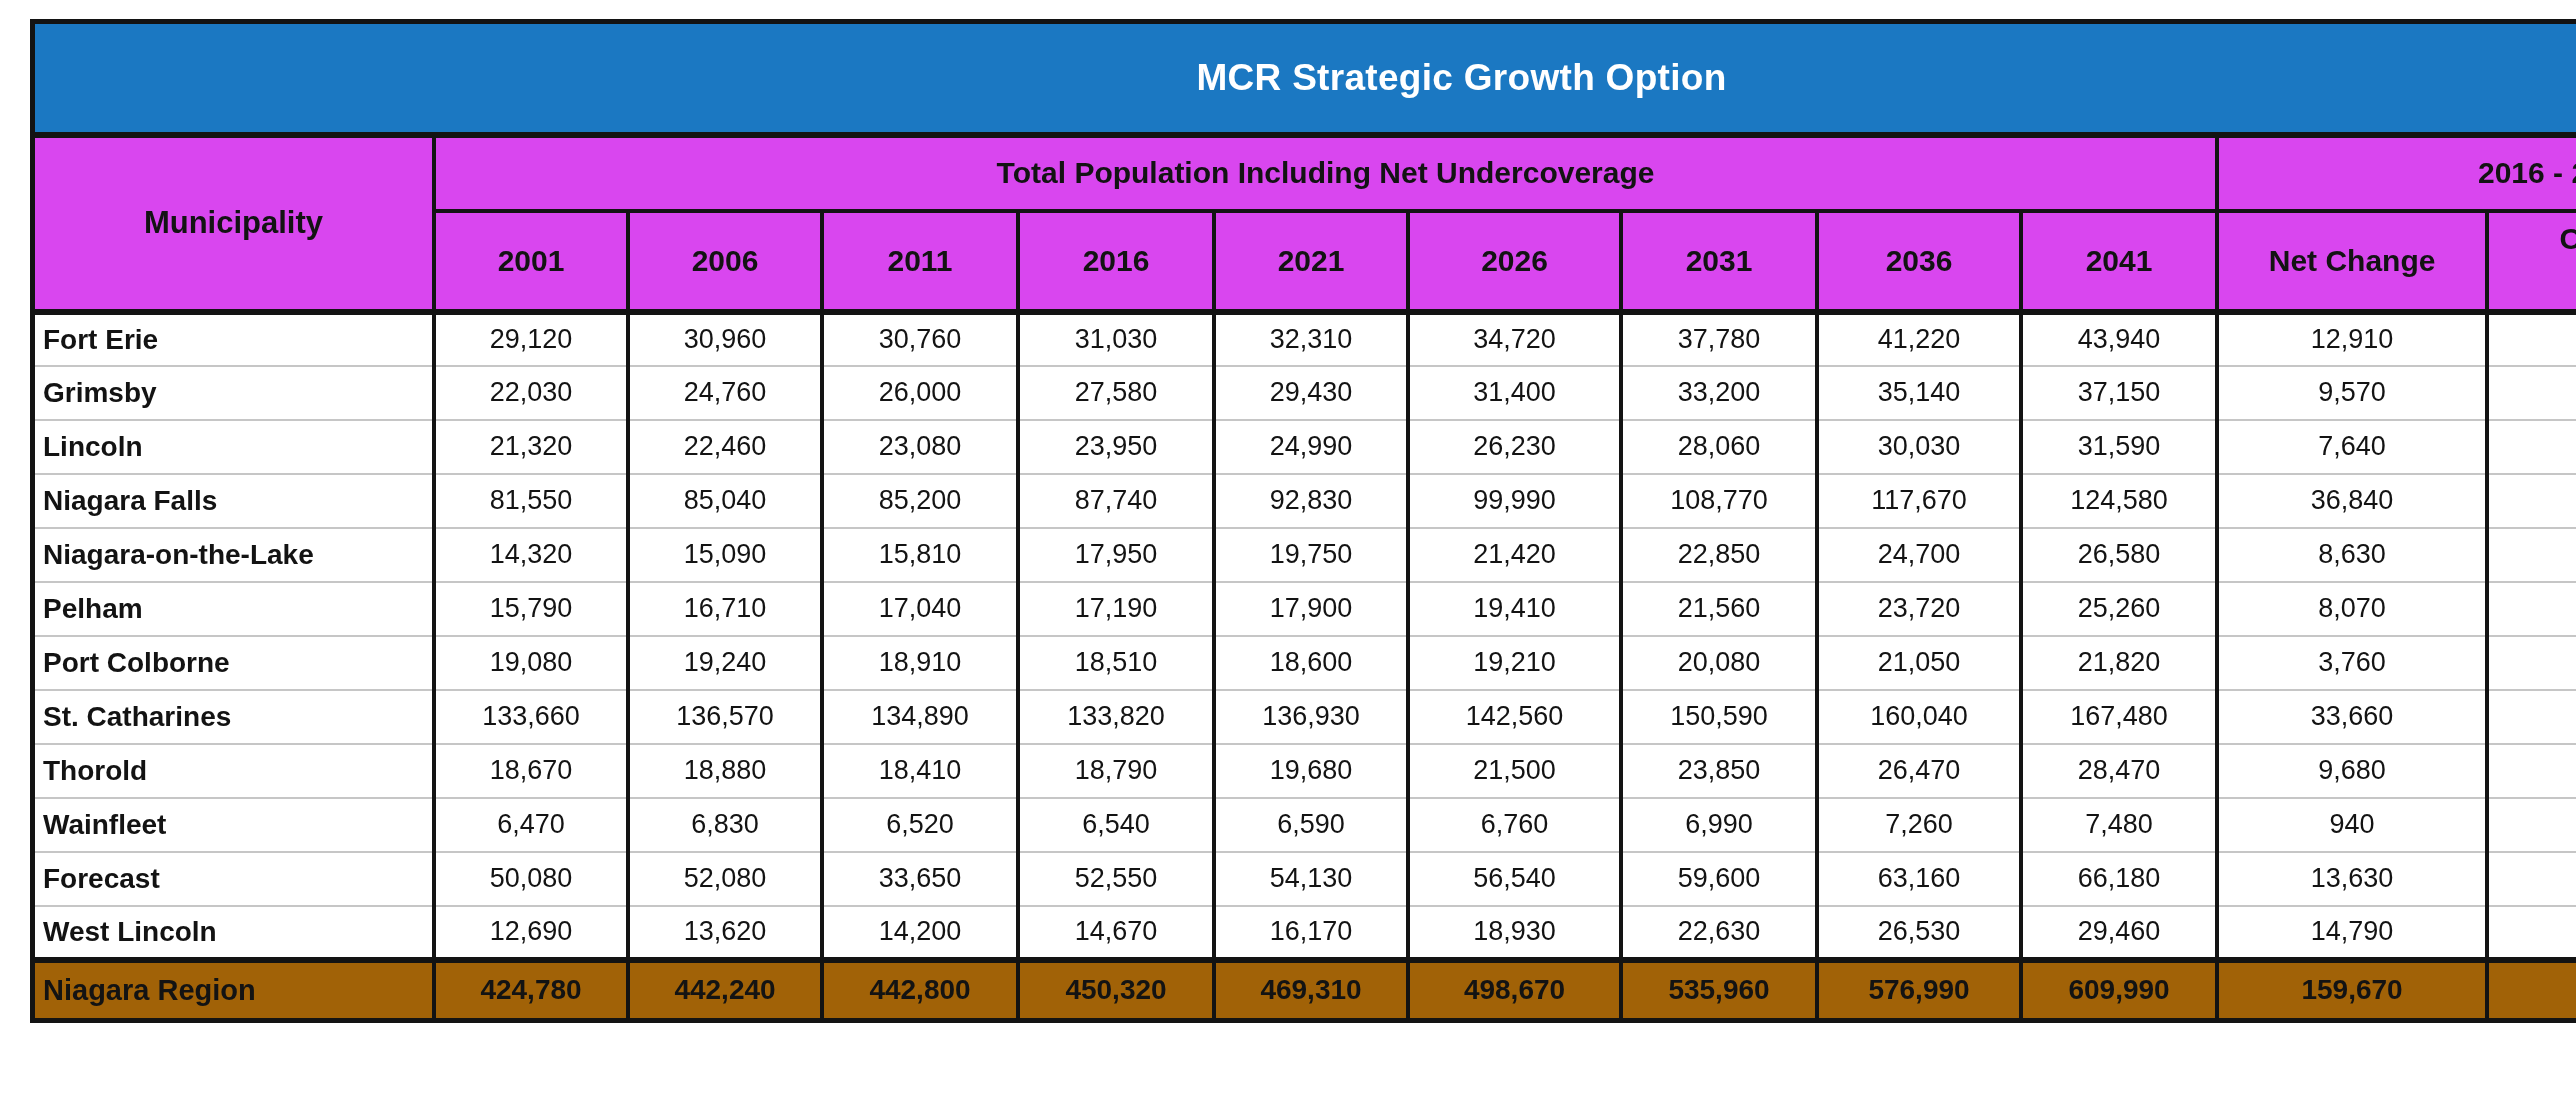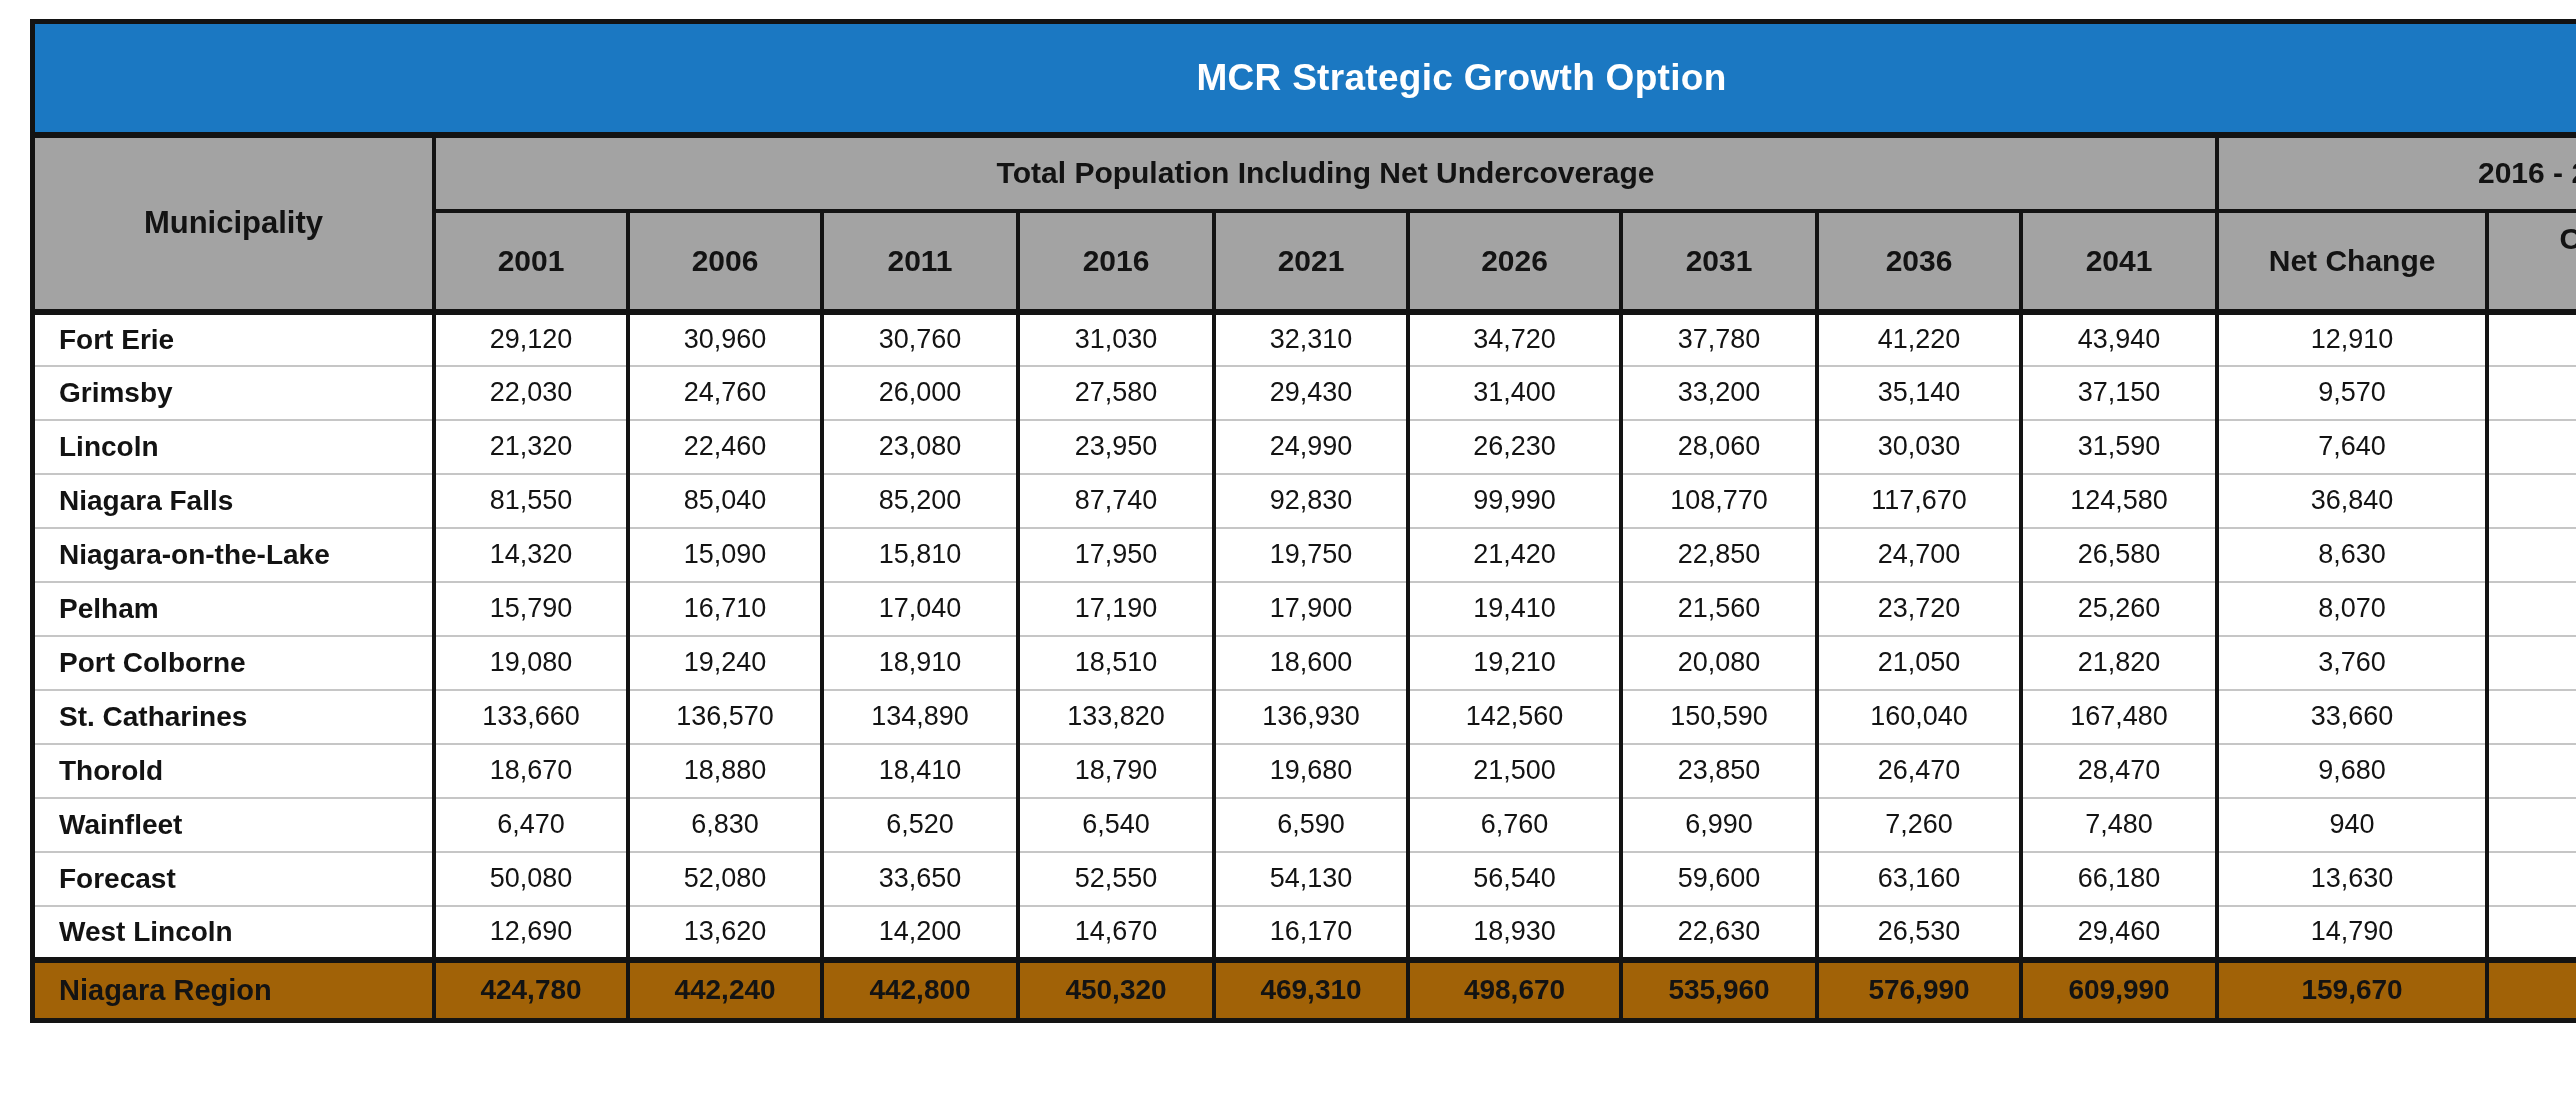--- a/index.html
+++ b/index.html
@@ -34,21 +34,21 @@
     font-size: 37px;
     letter-spacing: 0.3px;
     white-space: nowrap;
   }
   table {
     width: 100%;
     border-collapse: collapse;
     table-layout: fixed;
   }
   th, td { padding: 0; overflow: hidden; }
-  thead th { background: #a3a3a3; font-weight: 700; }
+  thead th { background: #d946ef; font-weight: 700; }
   .corner {
     font-size: 31px;
     border-right: 4.1px solid #131313;
     border-bottom: 6.7px solid #131313;
   }
   .grp {
     font-size: 30px;
     height: 73px;
     border-bottom: 4.1px solid #131313;
     border-left: 4.1px solid #131313;
@@ -65,21 +65,21 @@
     display: inline-block;
     max-width: 304px;
     line-height: 1.5;
   }
   tbody tr { height: 54px; }
   tbody td { border-bottom: 2.1px solid #c6c6c6; background: #ffffff; }
   td.mun {
     font-size: 28px;
     font-weight: 700;
     text-align: left;
-    padding-left: 24px;
+    padding-left: 8px;
   }
   td.num {
     font-size: 27px;
     font-weight: 400;
     text-align: center;
     border-left: 4.1px solid #131313;
   }
   tr.total { height: 58px; }
   tr.total td {
     background: #a16207;

